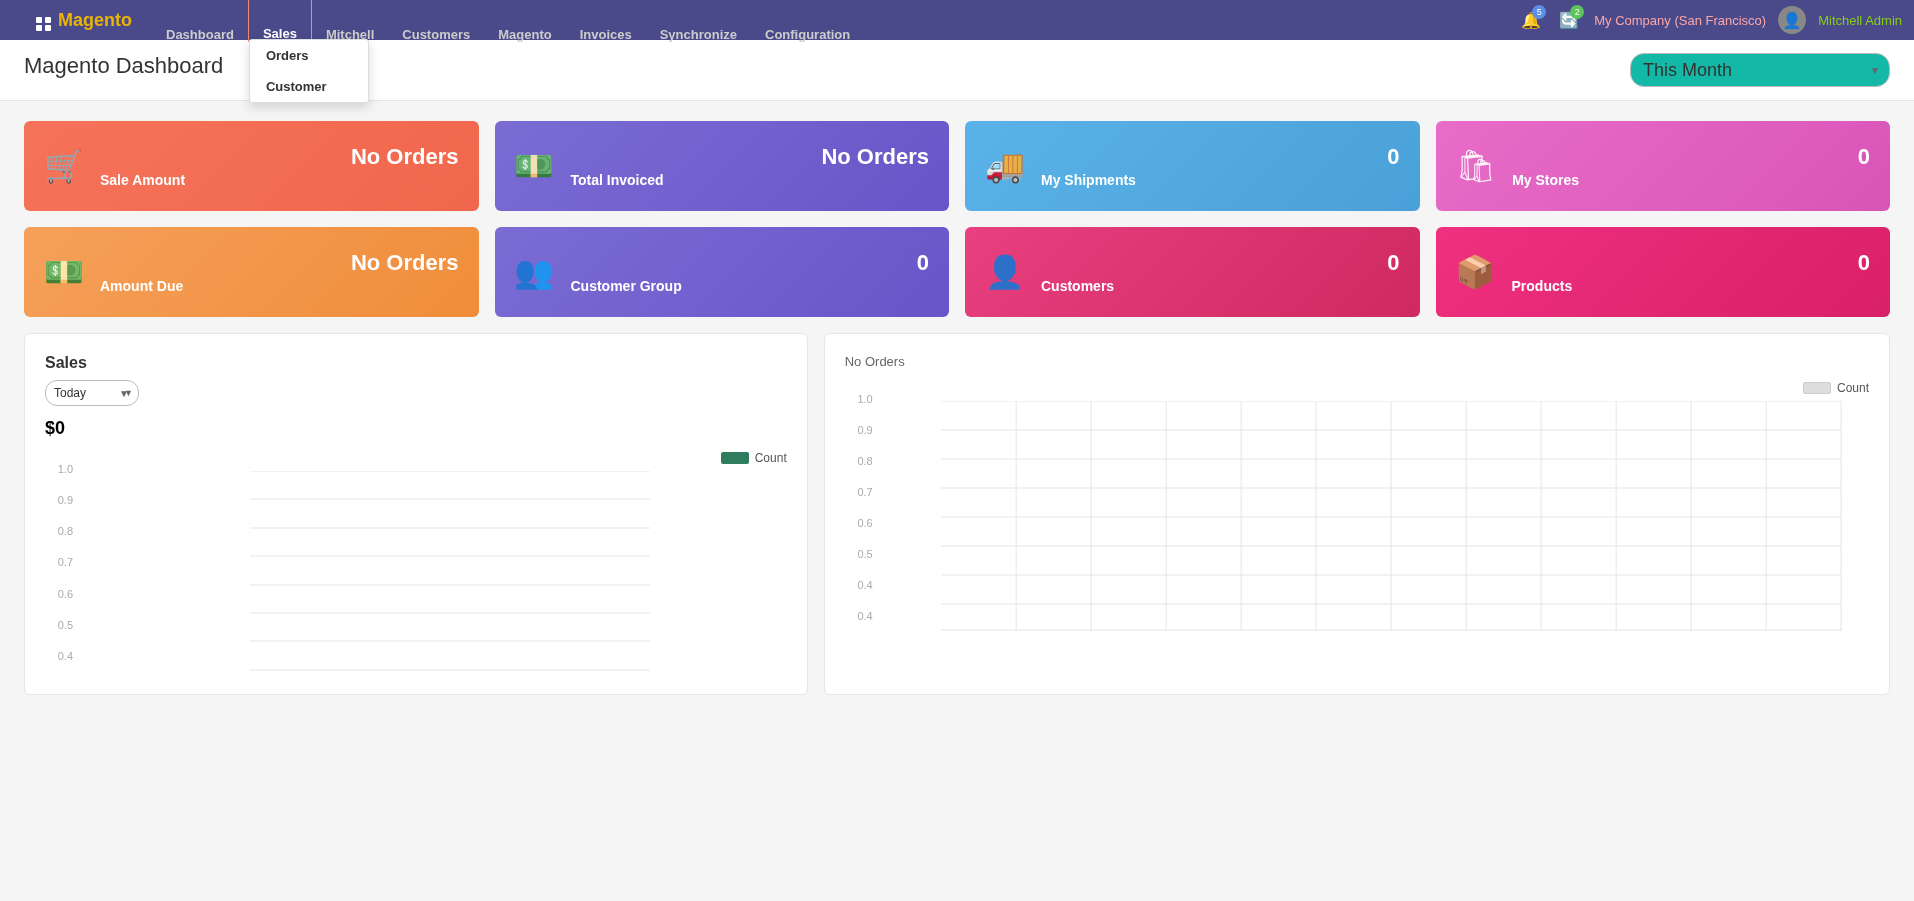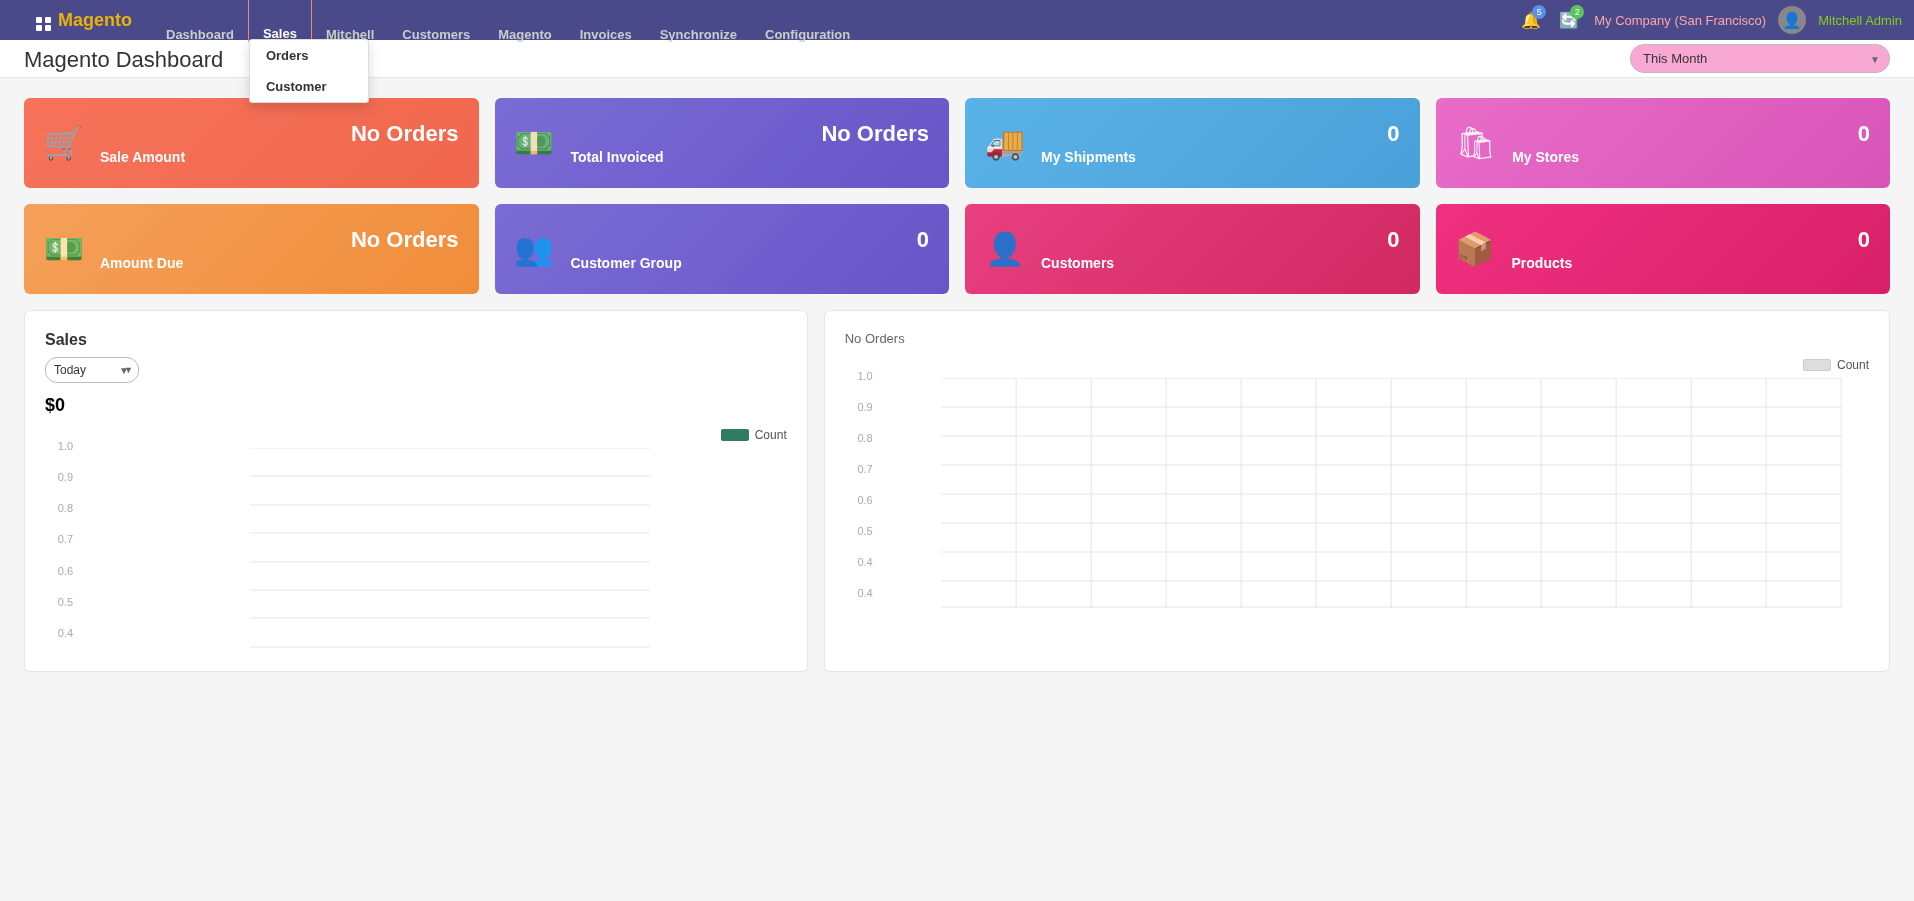--- a/index.html
+++ b/index.html
@@ -56,29 +56,29 @@
       background: #fff; border: 1px solid #ddd; border-radius: 3px;
       min-width: 120px; box-shadow: 0 4px 12px rgba(0,0,0,0.15);
       z-index: 200;
     }
     .dropdown-menu .dd-item {
       padding: 8px 16px; cursor: pointer; color: #333; font-size: 13px;
     }
 
     
     .page-header {
-      background: #fff; padding: 4px 24px;
-      display: flex; align-items: flex-end; justify-content: space-between;
+      background: #fff; padding: 13px 24px;
+      display: flex; align-items: flex-start; justify-content: space-between;
       border-bottom: 1px solid #e5e5e5;
     }
     .page-title { font-size: 22px; font-weight: 400; color: #333; }
 
     .period-select {
       padding: 6px 30px 6px 12px; border: 1px solid #bbb; border-radius: 14px;
-      font-size: 13px; color: #333; background: #f9a8d4; appearance: none;
+      font-size: 18px; color: #333; background: #14b8a6; appearance: none;
       min-width: 260px; cursor: pointer;
     }
     .select-wrapper { position: relative; display: inline-block; }
     .select-wrapper::after {
       content: '▼'; position: absolute; right: 10px; top: 50%; transform: translateY(-50%);
       font-size: 10px; color: #666; pointer-events: none;
     }
 
     
     .main { padding: 20px 24px; }

